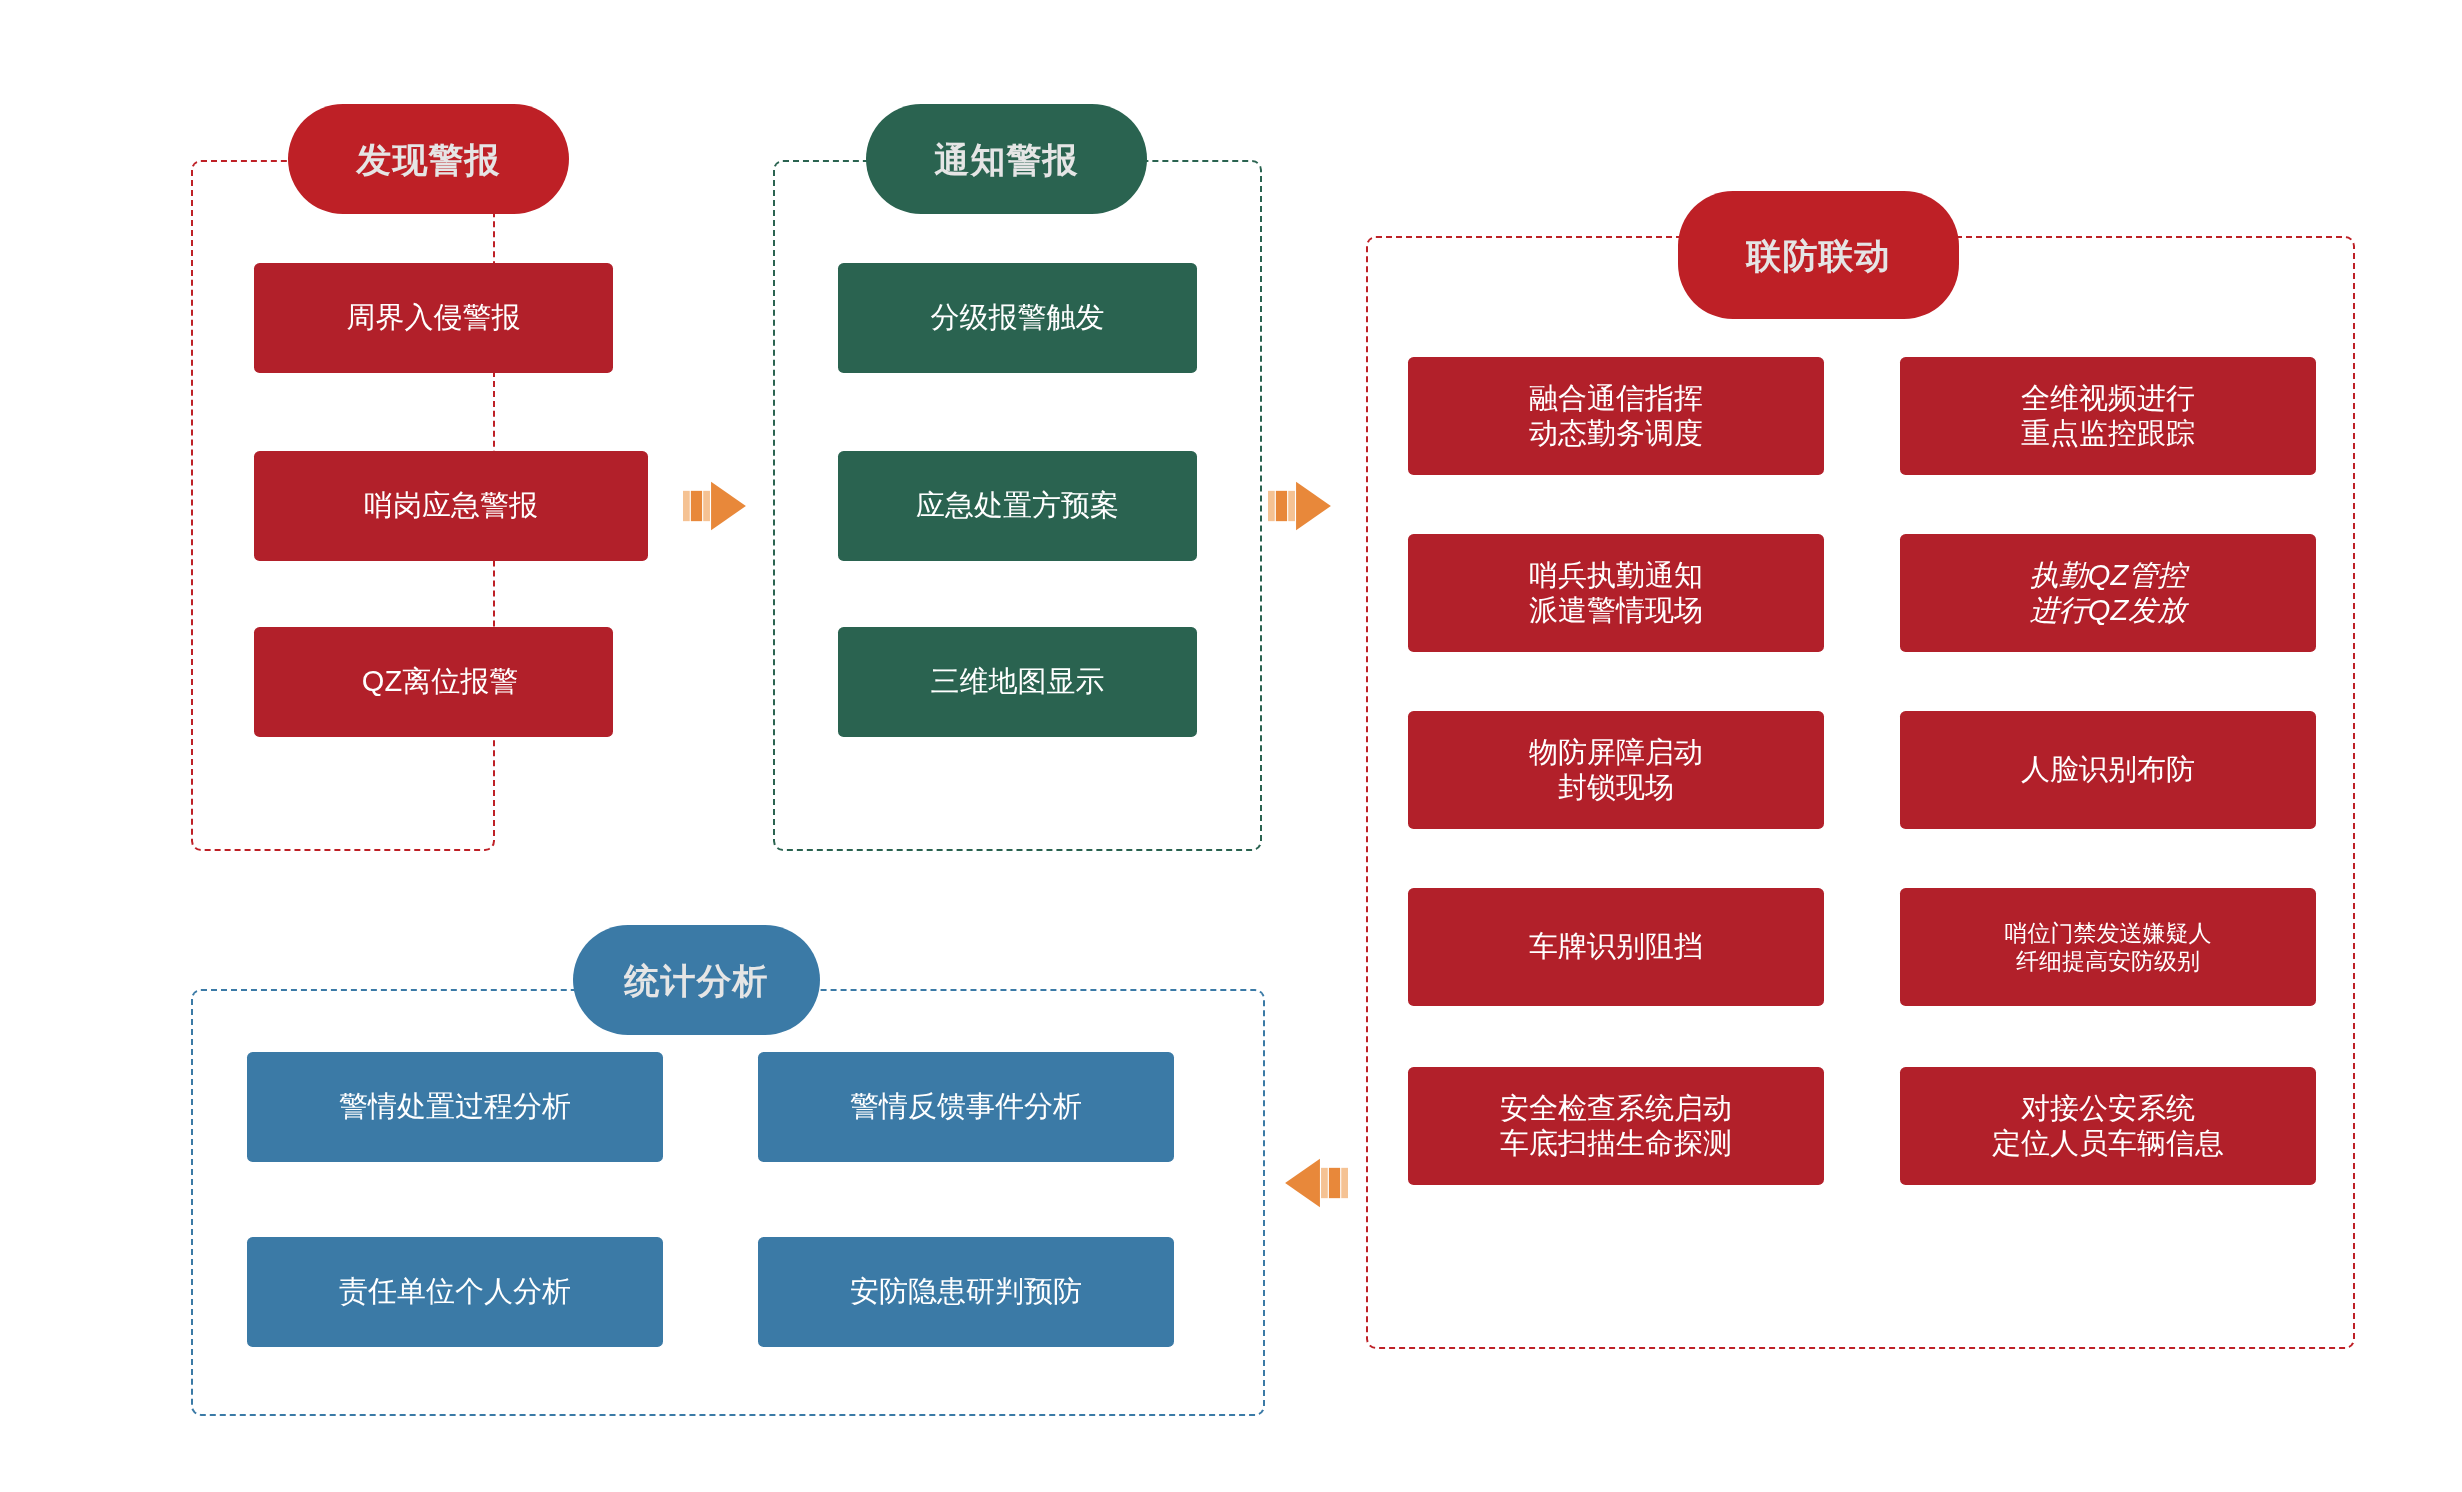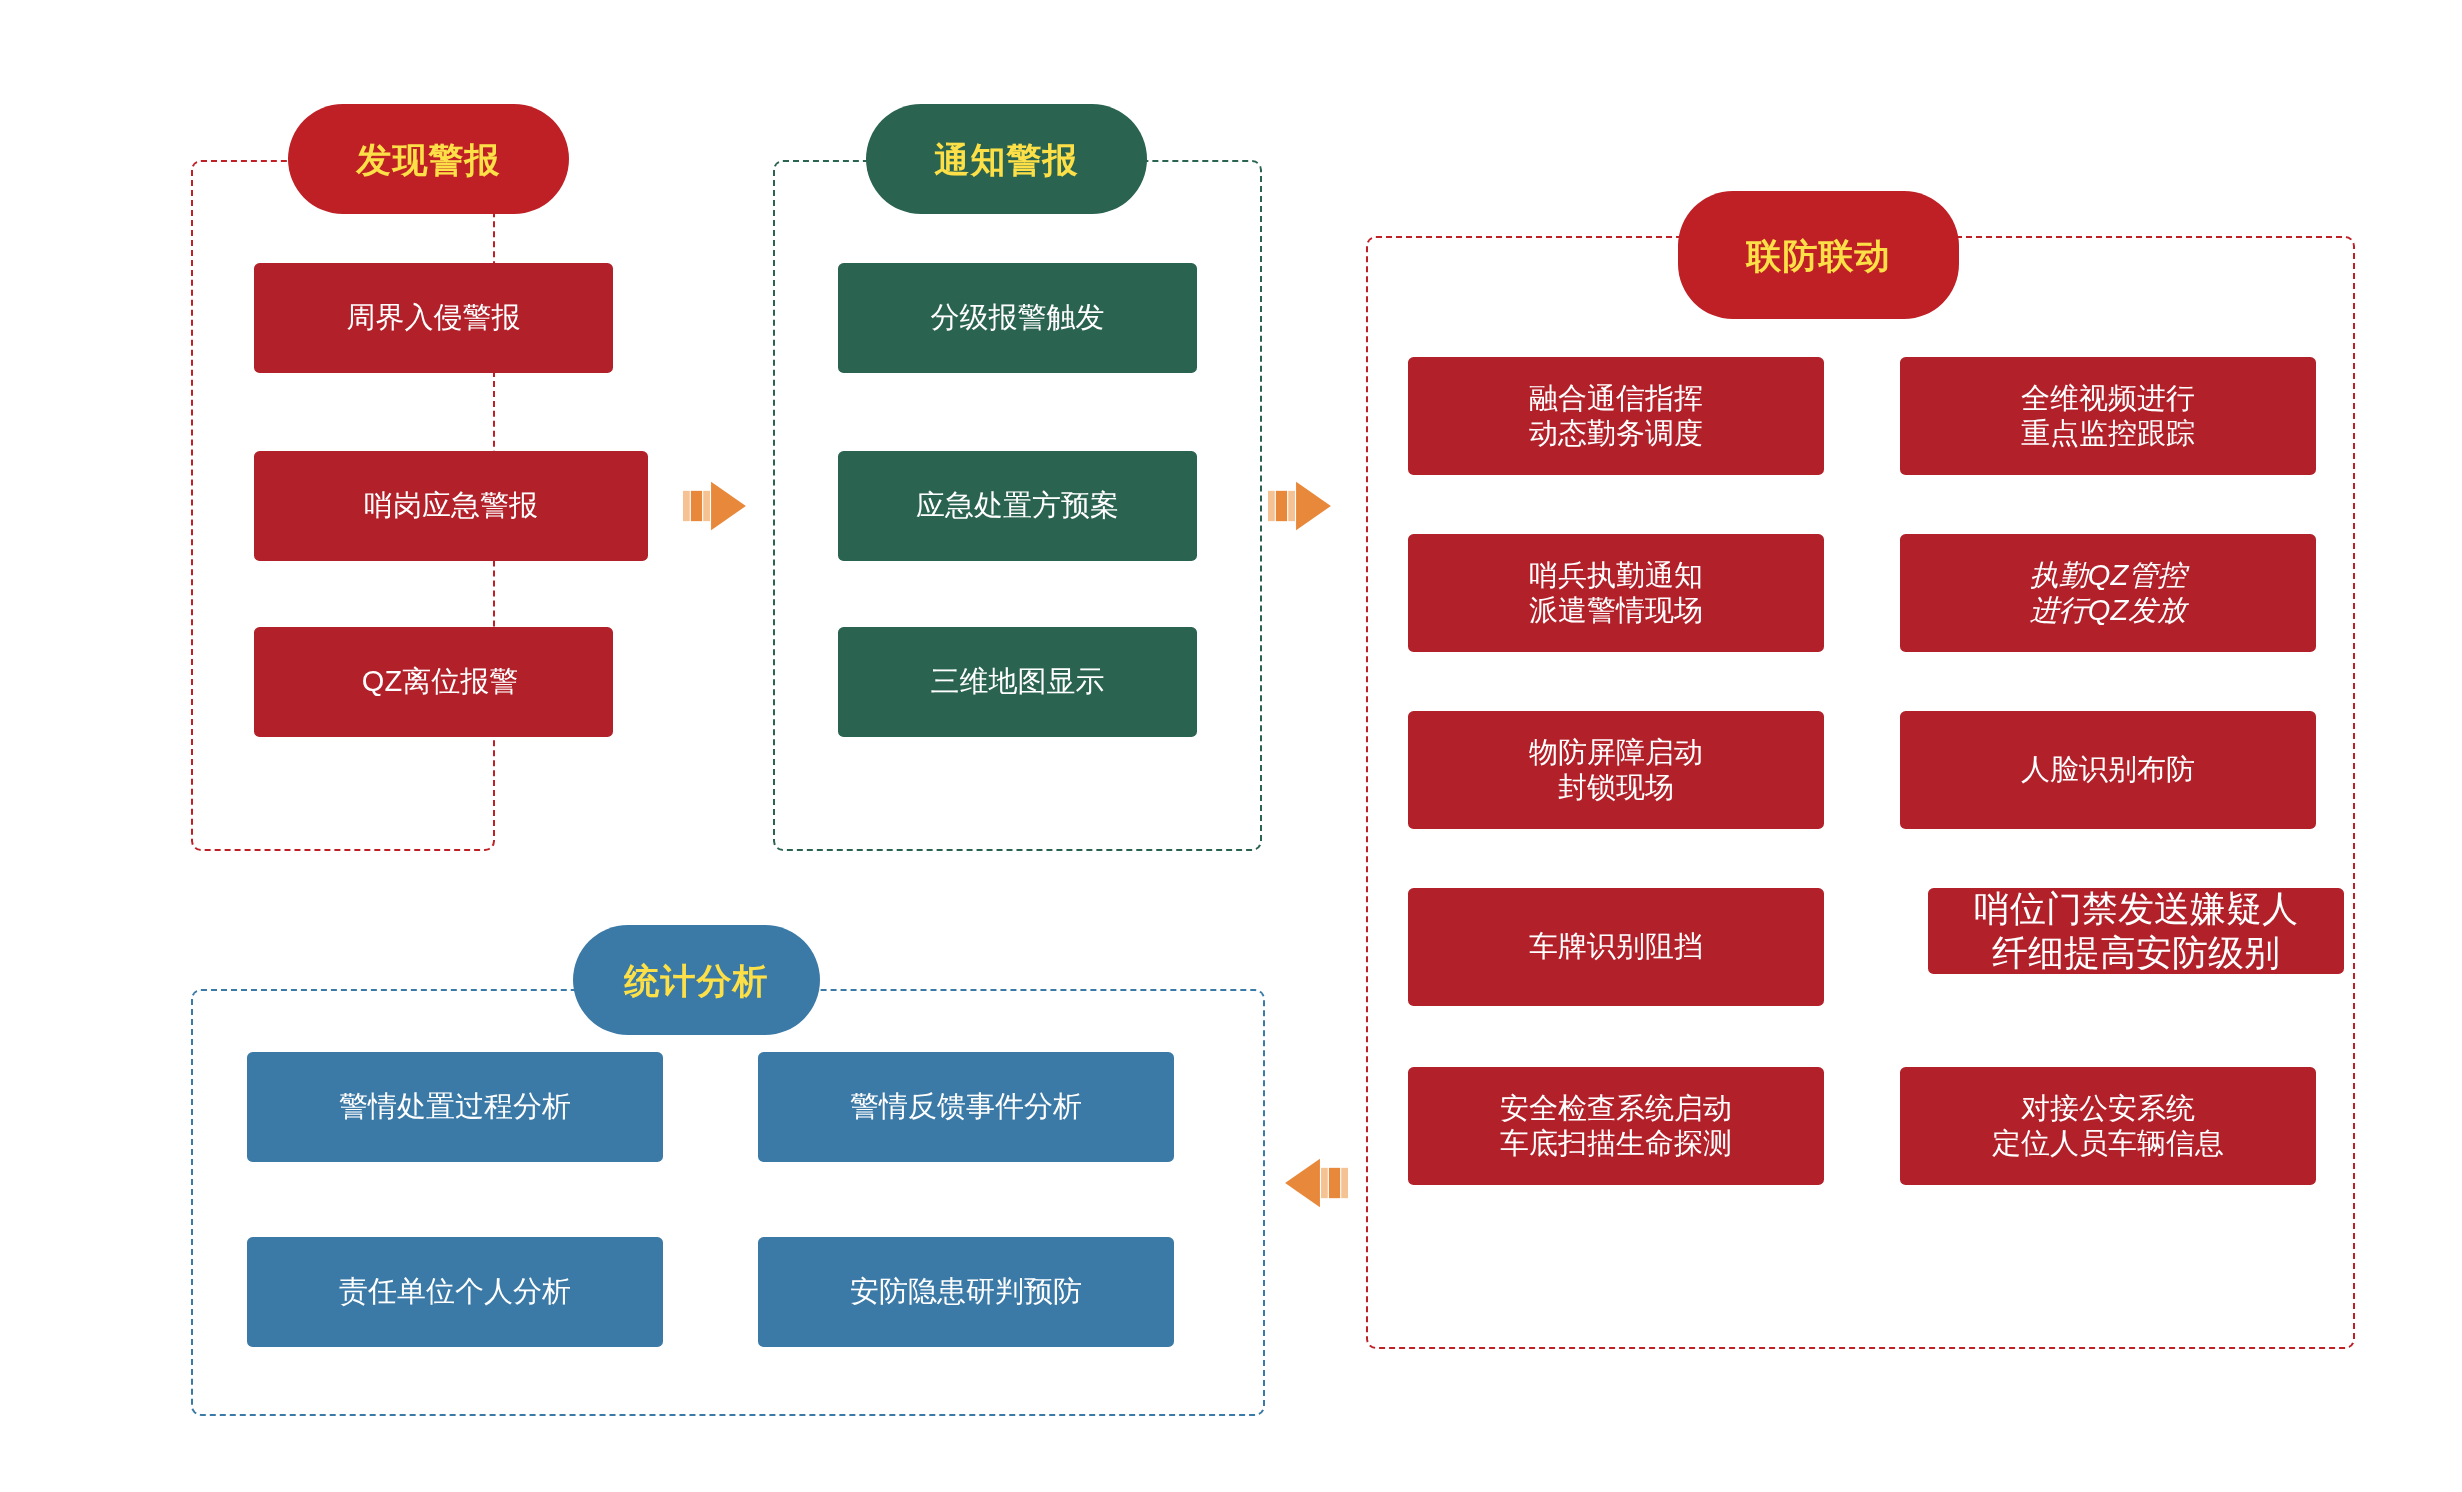--- a/index.html
+++ b/index.html
@@ -28,21 +28,21 @@
   .group.green { border-color: #2A6350; }
   .group.blue  { border-color: #3B7AA6; }
 
   
   .pill {
     position: absolute;
     box-sizing: border-box;
     display: flex;
     align-items: center;
     justify-content: center;
-    color: #fde047;
+    color: #e5e5e5;
     font-weight: bold;
     letter-spacing: 1.1px;
     z-index: 5;
     text-align: center;
     line-height: 1;
   }
   .pill.red   { background: #BE2026; }
   .pill.green { background: #2A6350; }
   .pill.blue  { background: #3B7AA6; }
 
@@ -90,21 +90,21 @@
   #group-joint         { left: 1366px; top: 236px;  width: 989px; height: 1113px; }
   #pill-joint          { left: 1678px; top: 191px;  width: 281px;  height: 128px;  border-radius: 55px; font-size: 35px; }
   #item-j-l1 { left: 1408px; top: 357px;  width: 416px; height: 118px; font-size: 29px; }
   #item-j-l2 { left: 1408px; top: 534px;  width: 416px; height: 118px; font-size: 29px; }
   #item-j-l3 { left: 1408px; top: 711px; width: 416px; height: 118px; font-size: 29px; }
   #item-j-l4 { left: 1408px; top: 888px; width: 416px; height: 118px; font-size: 29px; }
   #item-j-l5 { left: 1408px; top: 1067px; width: 416px; height: 118px; font-size: 29px; }
   #item-j-r1 { left: 1900px; top: 357px;  width: 416px; height: 118px; font-size: 29px; }
   #item-j-r2 { left: 1900px; top: 534px;  width: 416px; height: 118px; font-size: 29px; font-style: italic; }
   #item-j-r3 { left: 1900px; top: 711px; width: 416px; height: 118px; font-size: 29px; }
-  #item-j-r4 { left: 1900px; top: 888px; width: 416px; height: 86px; font-size: 36px; margin-left: 28px; }
+  #item-j-r4 { left: 1900px; top: 888px; width: 416px; height: 118px; font-size: 23px; }
   #item-j-r5 { left: 1900px; top: 1067px; width: 416px; height: 118px; font-size: 29px; }
 
   
   #group-stats         { left: 191px;  top: 989px; width: 1074px; height: 427px; }
   #pill-stats          { left: 573px; top: 925px; width: 247px;  height: 110px;  border-radius: 55px; font-size: 35px; }
   #item-s1 { left: 247px;  top: 1052px; width: 416px; height: 110px; font-size: 29px; }
   #item-s2 { left: 758px; top: 1052px; width: 416px; height: 110px; font-size: 29px; }
   #item-s3 { left: 247px;  top: 1237px; width: 416px; height: 110px; font-size: 29px; }
   #item-s4 { left: 758px; top: 1237px; width: 416px; height: 110px; font-size: 29px; }
 

